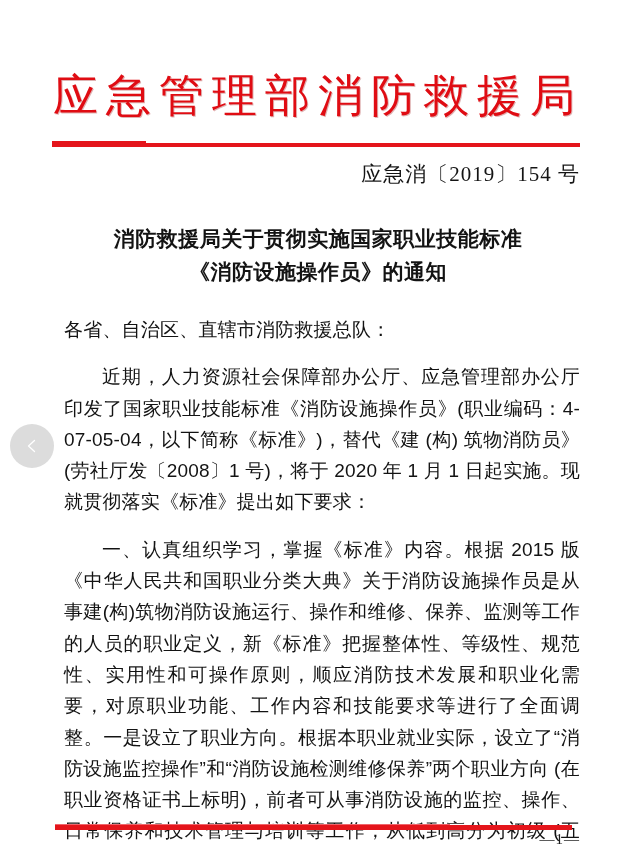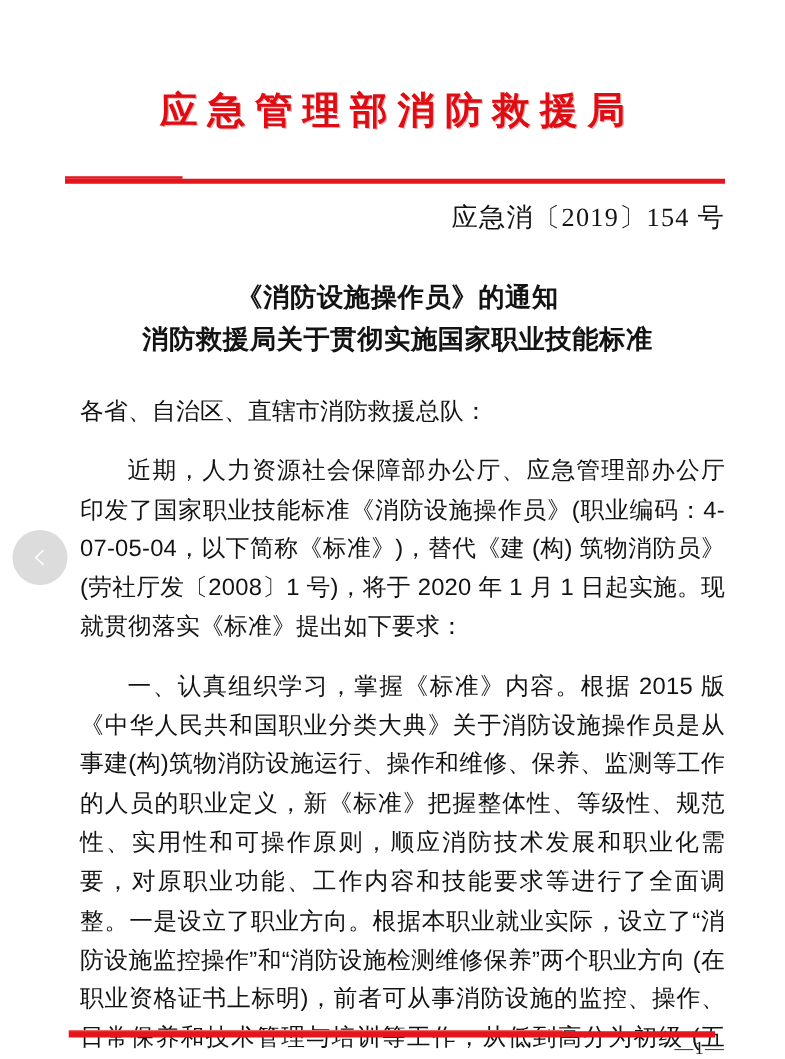--- a/index.html
+++ b/index.html
@@ -26,22 +26,22 @@
   
   .masthead {
     position: absolute;
     left: 0;
     right: 0;
     top: 74px;
     text-align: center;
   }
   .masthead-title {
     font-family: "Liberation Serif", "DejaVu Serif", serif;
-    font-weight: bold;
-    font-size: 30px;
+    font-weight: normal;
+    font-size: 45px;
     line-height: 1;
     letter-spacing: 8px;
     color: #e00c13;
     text-shadow: 1px 1px 0 rgba(150,0,0,0.30);
     white-space: nowrap;
     padding-left: 8px;
   }
 
   .masthead-rule {
     position: absolute;
@@ -178,22 +178,22 @@
   </div>
 
   <div class="masthead-rule">
     <div class="bar-thin"></div>
     <div class="bar-main"></div>
   </div>
 
   <div class="docnum">应急消〔2019〕154 号</div>
 
   <div class="doc-title">
+    <span class="tline">消防救援局关于贯彻实施国家职业技能标准</span>
     <span class="tline">《消防设施操作员》的通知</span>
-    <span class="tline">消防救援局关于贯彻实施国家职业技能标准</span>
   </div>
 
   <div class="body-text">
 
     <p class="para">各省、自治区、直辖市消防救援总队：</p>
 
     <p class="para indent">近期，人力资源社会保障部办公厅、应急管理部办公厅印发了国家职业技能标准《消防设施操作员》(职业编码：4-07-05-04，以下简称《标准》)，替代《建 (构) 筑物消防员》(劳社厅发〔2008〕1 号)，将于 2020 年 1 月 1 日起实施。现就贯彻落实《标准》提出如下要求：</p>
 
     <p class="para indent"><span>一、认真组织学习，掌握《标准》内容。</span><span>根据 2015 版《中华人民共和国职业分类大典》关于消防设施操作员是从事建(构)筑物消防设施运行、操作和维修、保养、监测等工作的人员的职业定义，新《标准》把握整体性、等级性、规范性、实用性和可操作原则，顺应消防技术发展和职业化需要，对原职业功能、工作内容和技能要求等进行了全面调整。</span><span class="kai">一是设立了职业方向。</span><span>根据本职业就业实际，设立了“消防设施监控操作”和“消防设施检测维修保养”两个职业方向 (在职业资格证书上标明)，前者可从事消防设施的监控、操作、日常保养和技术管理与培训等工作，从低到高分为初级 (五级) 到技师 (二级) 7 个职业等级；后者</span></p>
 

